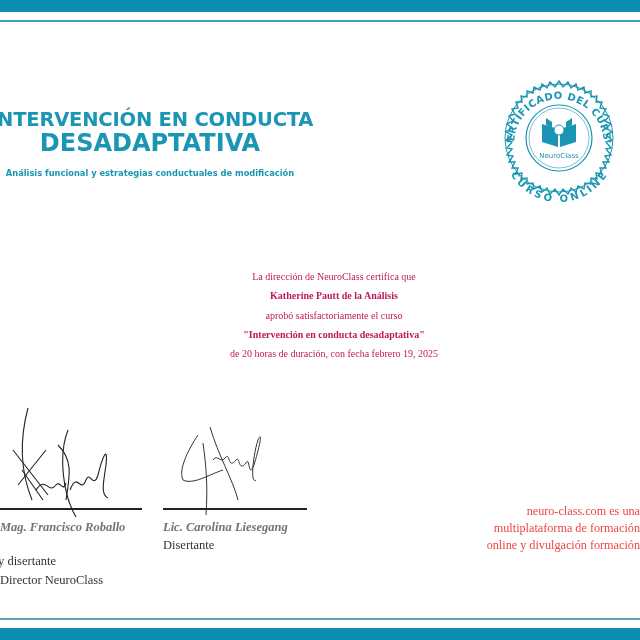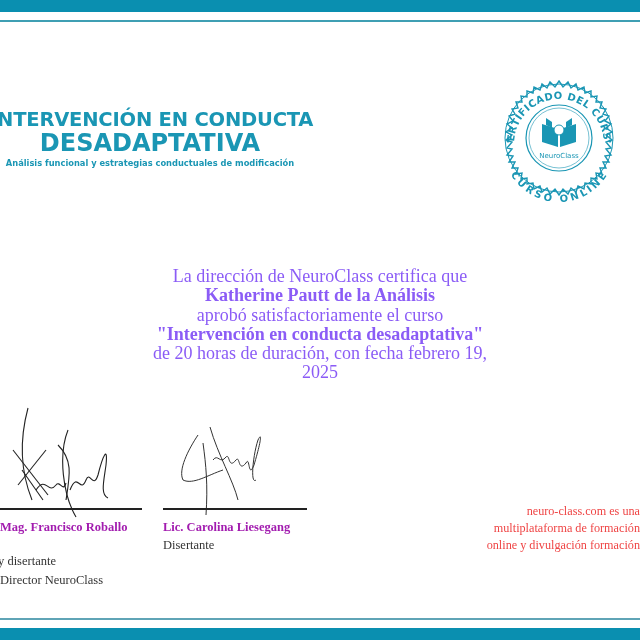--- a/index.html
+++ b/index.html
@@ -4,27 +4,27 @@
 <style>
   html, body { margin:0; padding:0; }
   body { width:640px; height:640px; position:relative; overflow:hidden; background:#ffffff; font-family:"Liberation Serif", serif; }
   .band-top { position:absolute; left:0; top:0; width:640px; height:12px; background:#0a8fb0; }
   .line-top { position:absolute; left:0; top:20px; width:640px; height:2px; background:#3f9fb3; }
   .line-bot { position:absolute; left:0; top:618px; width:640px; height:2px; background:#5fa4b6; }
   .band-bot { position:absolute; left:0; top:628px; width:640px; height:12px; background:#0a8fb0; }
   .title-block { position:absolute; left:0; top:108px; width:300px; text-align:center; color:#1a96b4; font-family:"DejaVu Sans", sans-serif; font-weight:bold; }
   .title-1 { font-size:19.5px; line-height:24px; white-space:nowrap; margin-left:-10px; letter-spacing:-0.2px; }
   .title-2 { font-size:24px; line-height:22px; }
-  .subtitle { font-size:8.3px; line-height:12px; margin-top:3px; white-space:nowrap; }
+  .subtitle { font-size:8.3px; line-height:12px; margin-top:13px; white-space:nowrap; }
   .seal { position:absolute; left:484px; top:72px; width:150px; height:140px; }
-  .body-text { position:absolute; left:150px; top:267px; width:340px; text-align:center; color:#8b5cf6; font-size:18px; line-height:19.3px; }
+  .body-text { position:absolute; left:164px; top:267px; width:340px; text-align:center; color:#be185d; font-size:10px; line-height:19.3px; }
   .body-text .b { font-weight:bold; }
   .sig { position:absolute; }
   .sig-line { position:absolute; height:2px; background:#222; }
-  .sig-name { position:absolute; font-weight:bold; font-size:12.5px; color:#a21caf; white-space:nowrap; }
+  .sig-name { position:absolute; font-weight:bold; font-size:12.5px; color:#737373; white-space:nowrap;font-style:italic; }
   .sig-role { position:absolute; font-size:12.5px; color:#333; white-space:nowrap; line-height:16px; }
   .footer-note { position:absolute; right:0; top:503px; text-align:right; font-size:12.2px; line-height:17px; color:#ef4444; white-space:nowrap; }
 </style>
 </head>
 <body>
 
 <div class="band-top"></div>
 <div class="line-top"></div>
 
 <div class="title-block">

